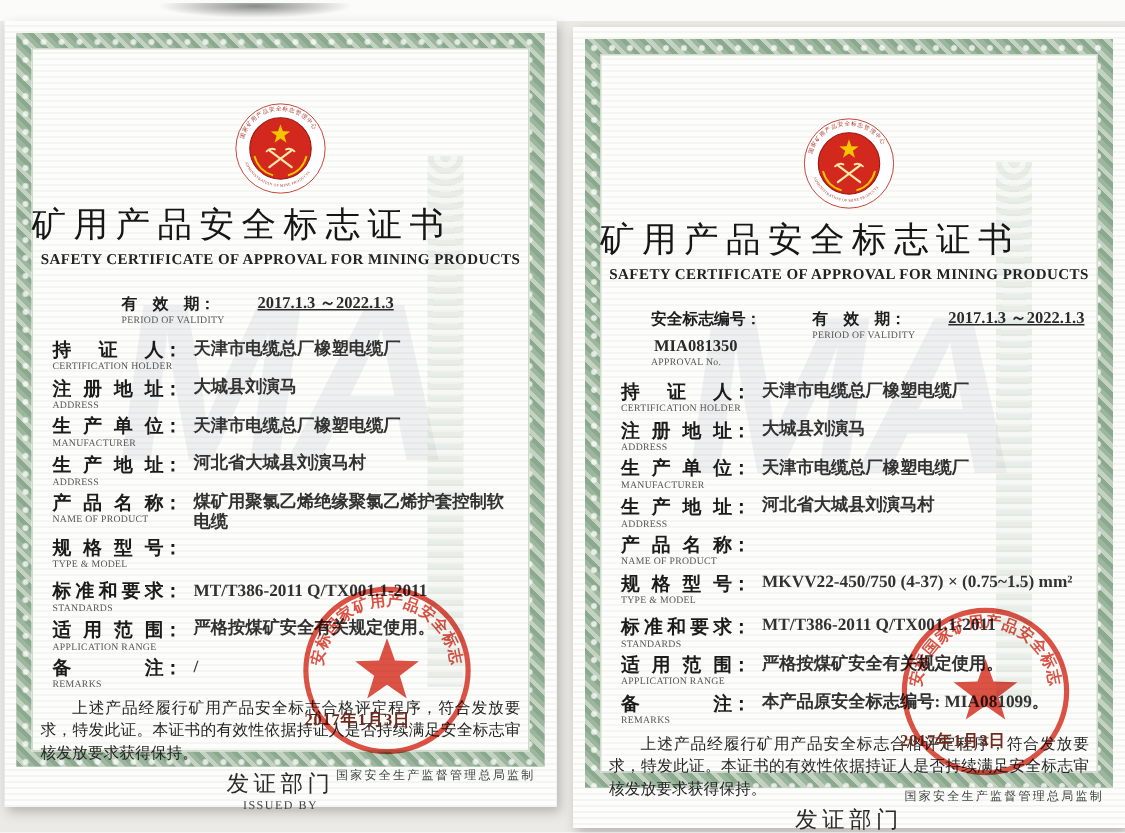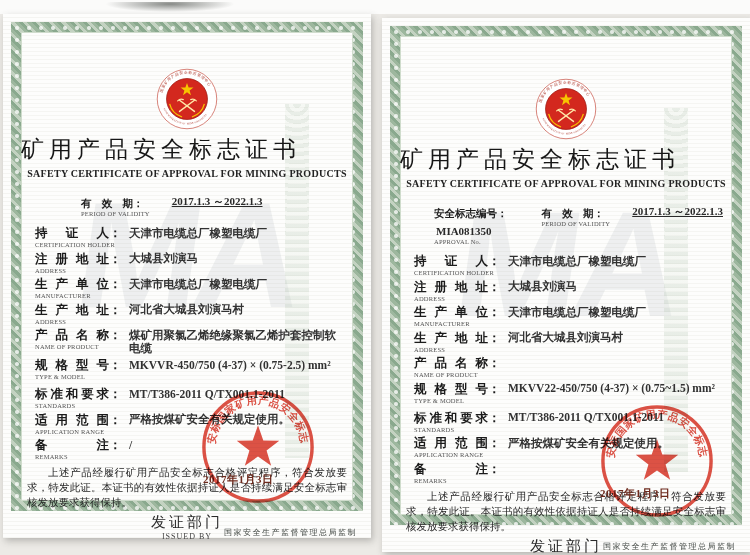--- a/index.html
+++ b/index.html
@@ -61,21 +61,21 @@
     text-indent:2em;text-align:justify;}
   .issued{ text-align:center;margin-top:3px;}
   .issued-zh{font-size:15px;letter-spacing:3px;color:#2a2a2a;}
   .issued-en{font-size:8px;color:#444;letter-spacing:1px;margin-top:0;}
   .issue-date{position:absolute;left:182px;top:440px;font-size:11px;font-weight:bold;
     color:#6d2a1d;letter-spacing:.5px;}
   .stamp{position:absolute;left:178px;top:356px;width:118px;height:118px;opacity:.88;
     mix-blend-mode:multiply;}
   .sheet-right .stamp{left:198px;top:360px;}
   .sheet-right .issue-date{left:200px;top:444px;}
-  .cert-footer{position:absolute;right:14px;bottom:0;font-size:8px;color:#3f4540;
+  .cert-footer{position:absolute;right:14px;bottom:16px;font-size:8px;color:#3f4540;
     letter-spacing:1.5px;}
 </style>
 </head>
 <body>
 
 <div class="scan-smudge"></div>
 
 <div class="sheet sheet-left">
   <div class="frame">
     <div class="frame-inner"></div>
@@ -153,21 +153,20 @@
             <div class="zh-line"><span class="zh-label">产品名称</span><span>：</span></div>
           <div class="en-small">NAME OF PRODUCT</div>
           </div>
         <div class="fv">煤矿用聚氯乙烯绝缘聚氯乙烯护套控制软电缆</div>
       </div>
       <div class="field-row">
         <div class="fl">
             <div class="zh-line"><span class="zh-label">规格型号</span><span>：</span></div>
           <div class="en-small">TYPE &amp; MODEL</div>
           </div>
-        <div class="fv">MKVVR-450/750 (4-37) × (0.75-2.5) mm²</div>
       </div>
       <div class="field-row gap-top">
         <div class="fl">
             <div class="zh-line"><span class="zh-label">标准和要求</span><span>：</span></div>
           <div class="en-small">STANDARDS</div>
           </div>
         <div class="fv">MT/T386-2011 Q/TX001.1-2011</div>
       </div>
       <div class="field-row">
         <div class="fl">
@@ -311,20 +310,21 @@
             <div class="zh-line"><span class="zh-label">适用范围</span><span>：</span></div>
           <div class="en-small">APPLICATION RANGE</div>
           </div>
         <div class="fv">严格按煤矿安全有关规定使用。</div>
       </div>
       <div class="field-row">
         <div class="fl">
             <div class="zh-line"><span class="zh-label">备注</span><span>：</span></div>
           <div class="en-small">REMARKS</div>
           </div>
+        <div class="fv">本产品原安全标志编号: MIA081099。</div>
       </div>
     </div>
 
     <div class="declaration">上述产品经履行矿用产品安全标志合格评定程序，符合发放要求，特发此证。本证书的有效性依据持证人是否持续满足安全标志审核发放要求获得保持。</div>
 
     <div class="issued">
       <div class="issued-zh">发证部门</div>
 
     </div>
 

